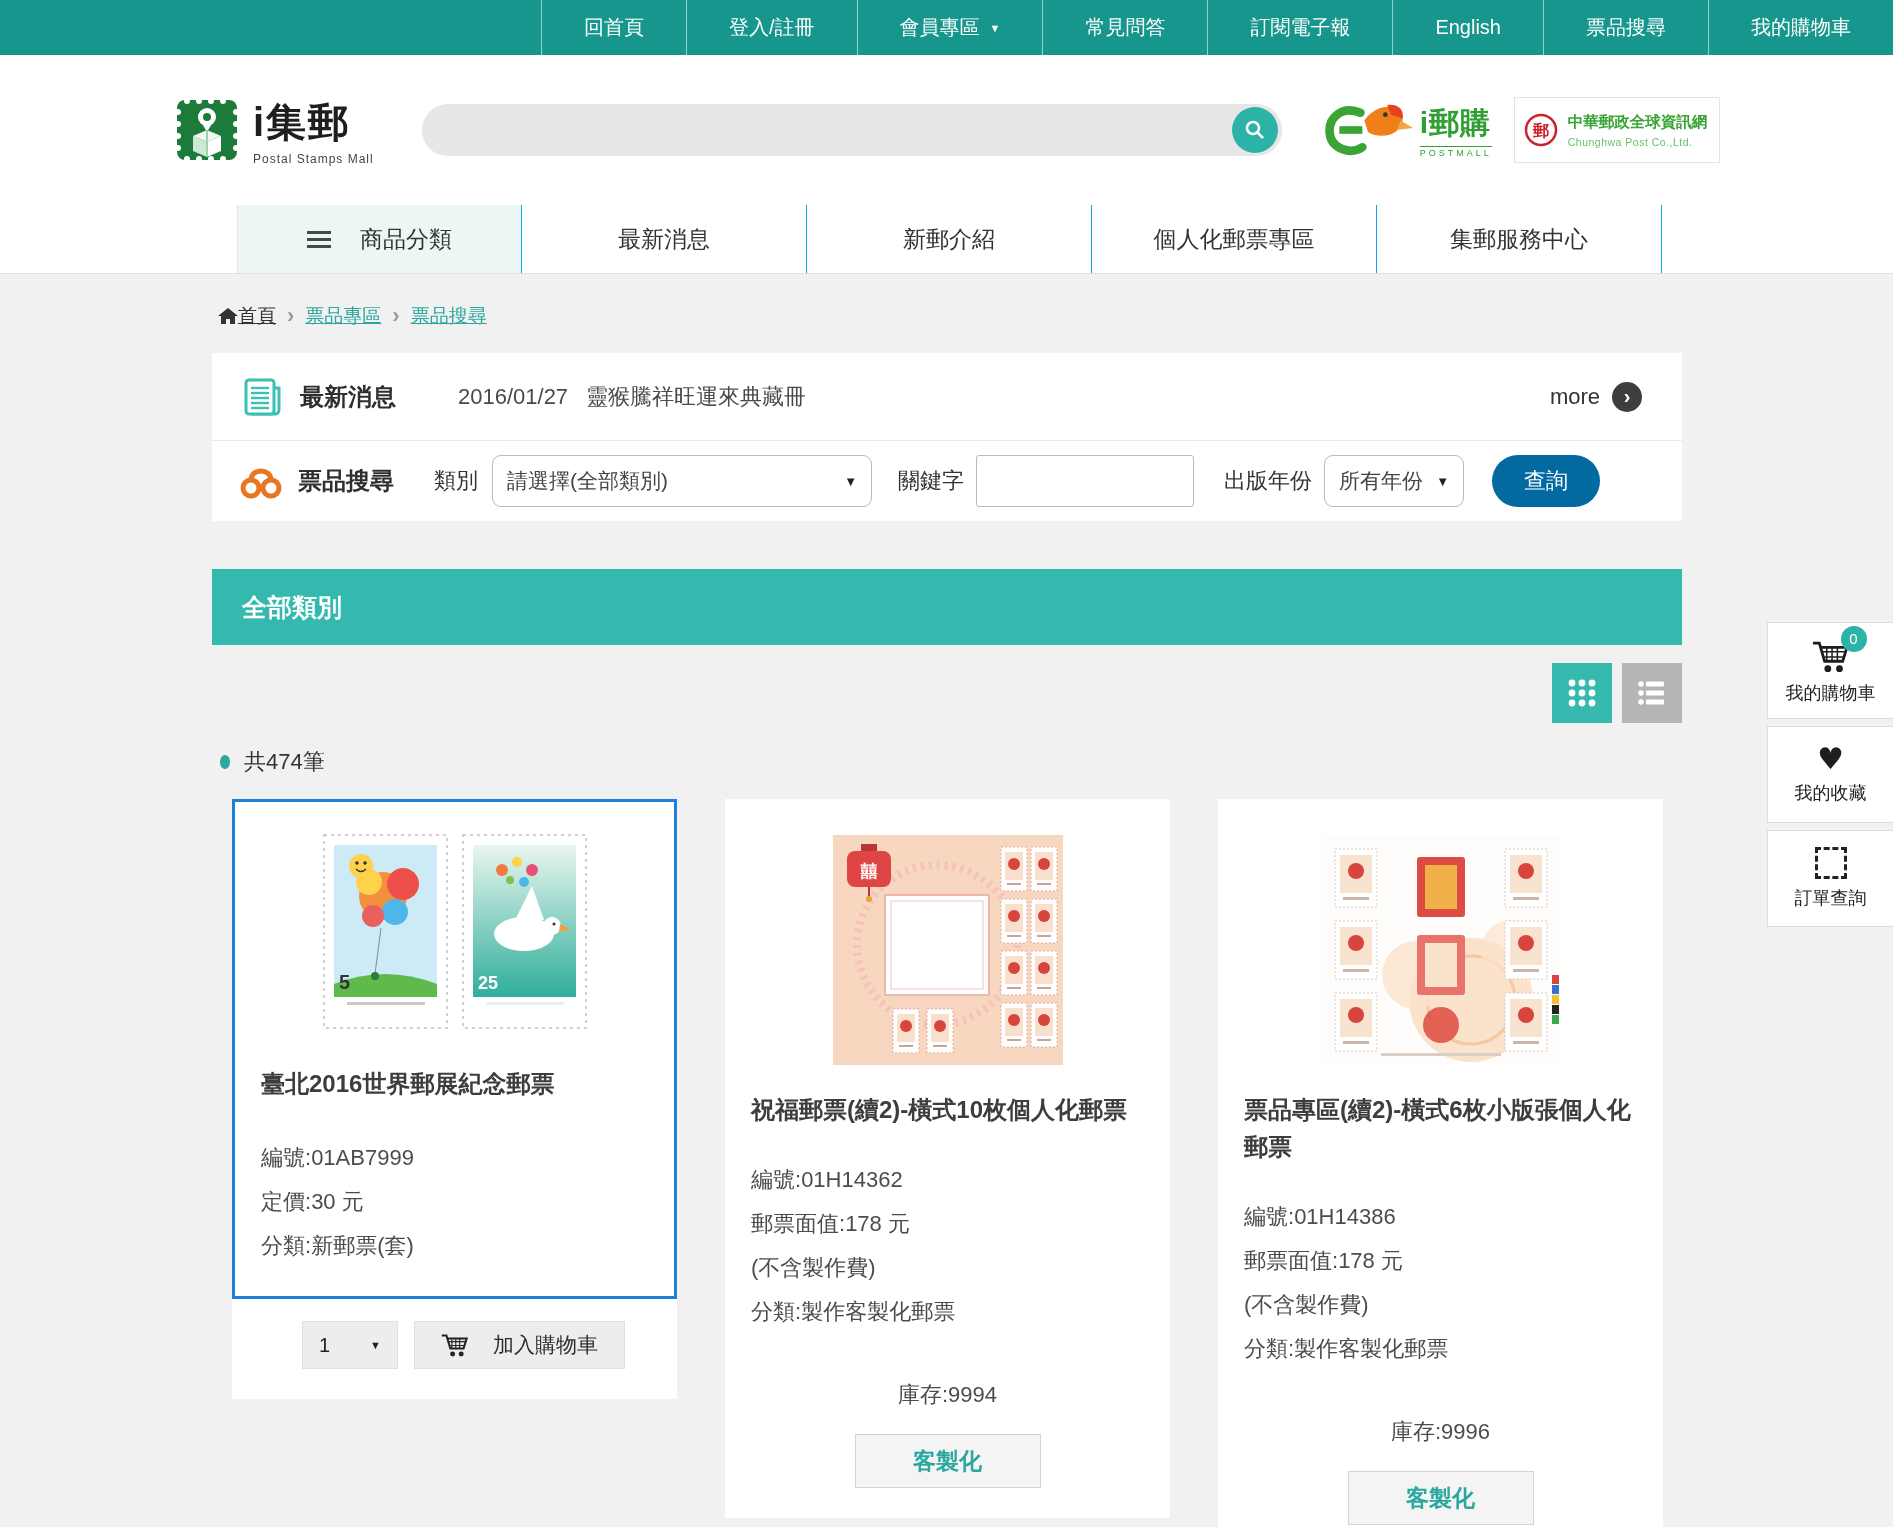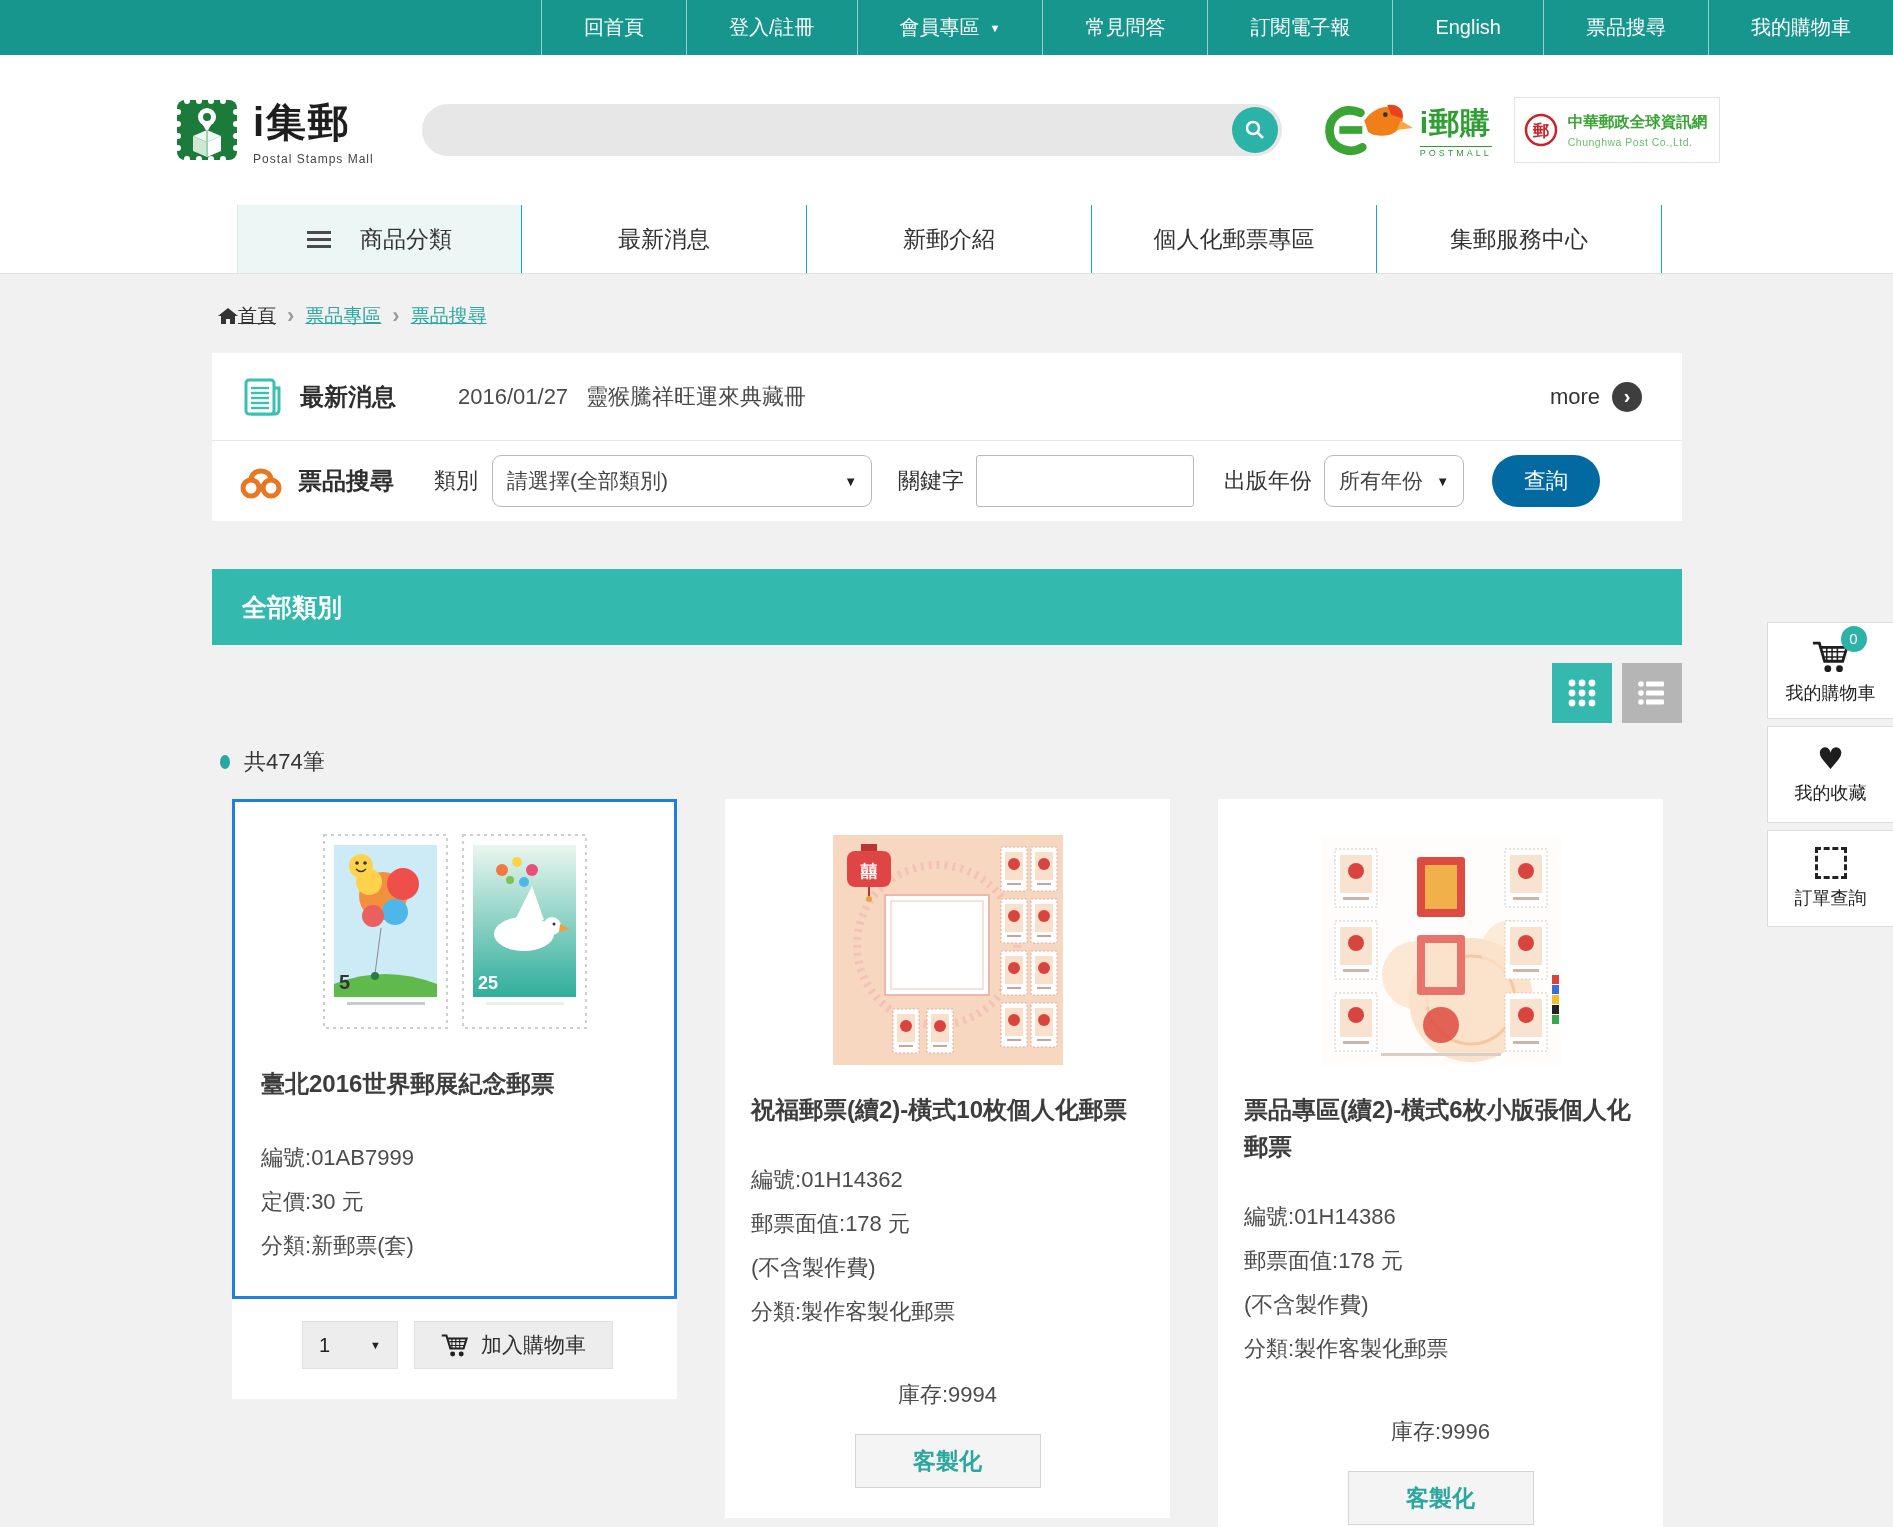--- a/index.html
+++ b/index.html
@@ -105,21 +105,21 @@
   .details { margin-top:30px; }
   .card-selected .details { margin-top:34px; }
   .detail { font-size:22px; color:#4c4c4c; line-height:44px; margin:0 26px; }
   .card-selected { padding-bottom:28px; }
   .card1-footer { padding:22px 0 30px 70px; display:flex; gap:16px; align-items:center; }
   .qty-select { width:96px; height:48px; background:#ededed; border:1px solid #e0e0e0;
     display:flex; align-items:center; justify-content:space-between; padding:0 16px;
     font-size:20px; color:#222; }
   .qty-select .caret { font-size:11px; }
   .add-cart { height:48px; padding:0 26px; background:#ededed; border:1px solid #e0e0e0;
-    display:flex; align-items:center; gap:12px; font-size:21px; color:#2e2e2e; }
+    display:flex; align-items:center; gap:24px; font-size:21px; color:#2e2e2e; }
   .stock-line { text-align:center; font-size:22px; color:#4c4c4c; margin-top:46px; }
   .action-btn { display:block; margin:24px auto 30px; width:186px; height:54px;
     background:#f4f4f4; border:1px solid #d4d4d4; color:#2aa79e; font-size:23px;
     font-weight:bold; }
 
   
   .side-rail { position:absolute; top:622px; right:0; width:126px; }
   .side-card { background:#fff; border:1px solid #dcdcdc; border-right:none;
     margin-bottom:7px; height:97px; display:flex; flex-direction:column;
     align-items:center; justify-content:center; gap:7px; font-size:18px; color:#222; }

